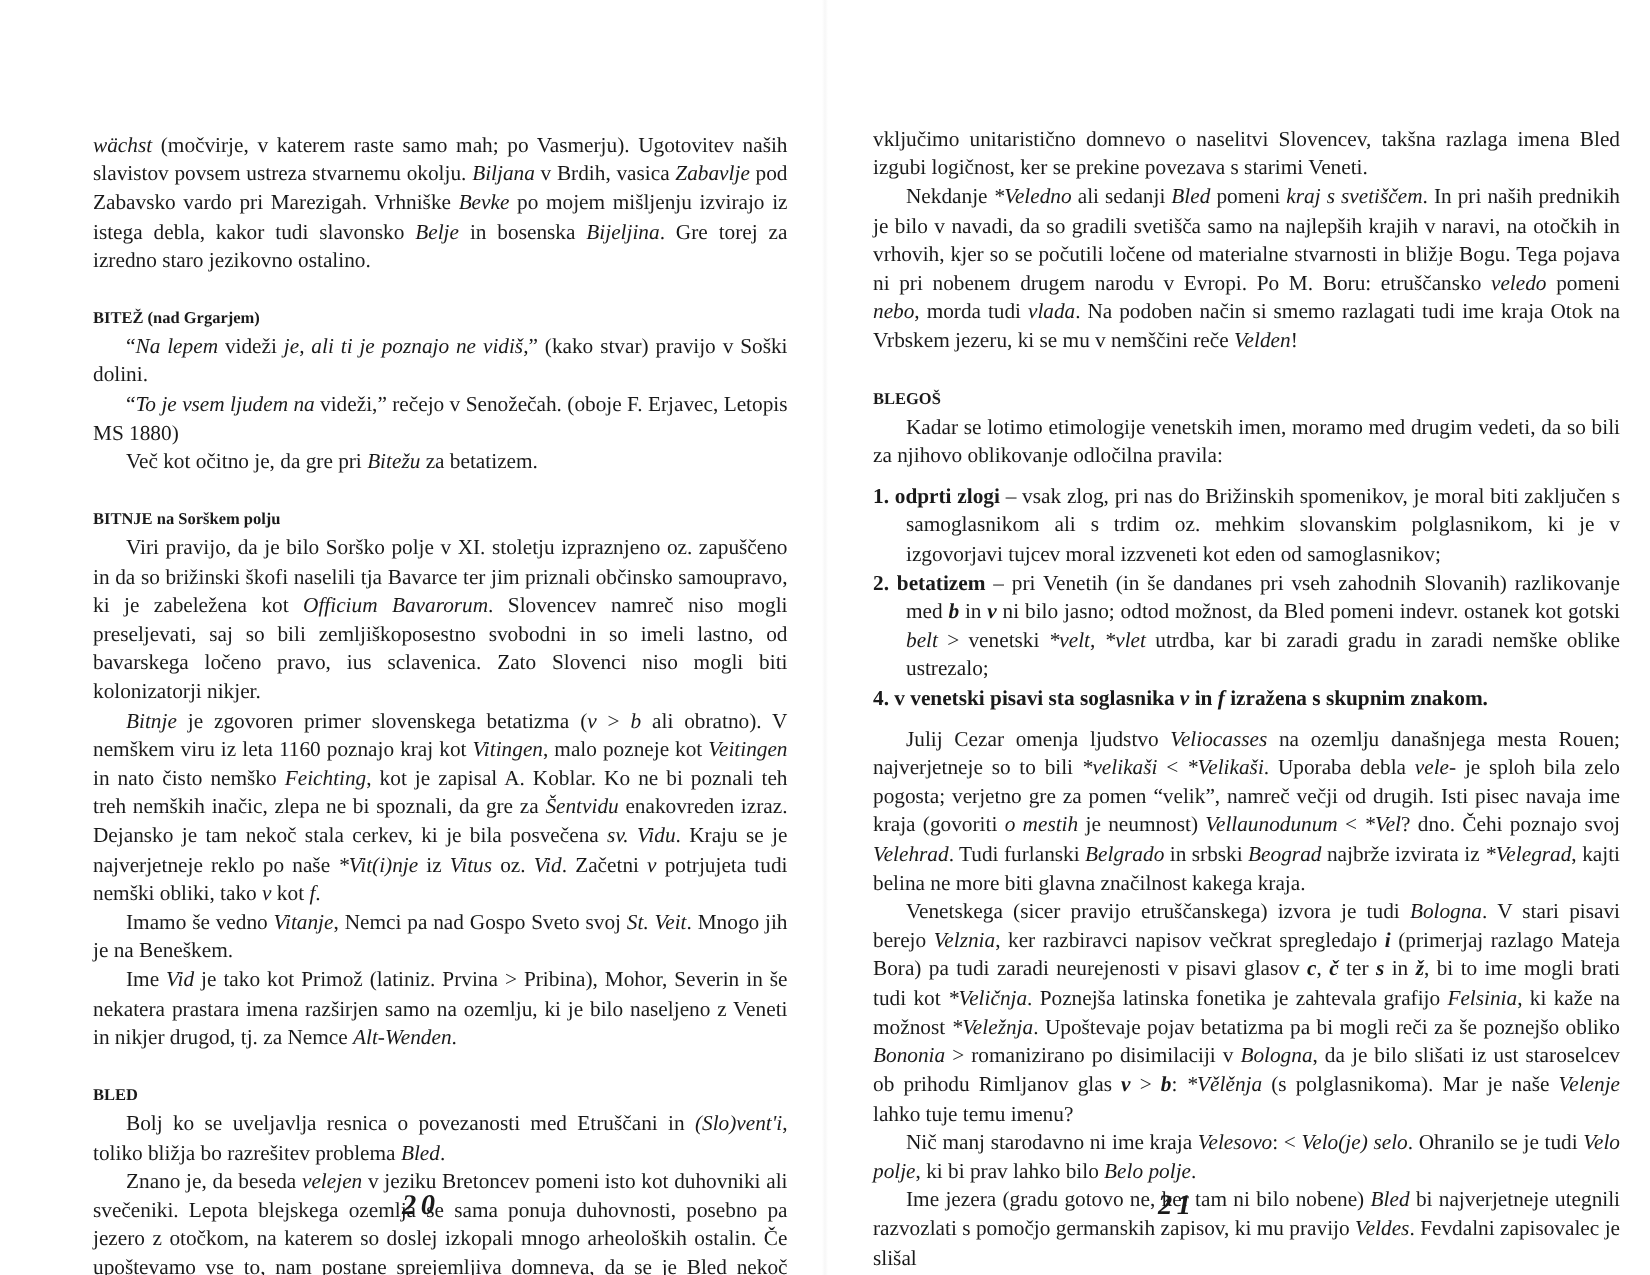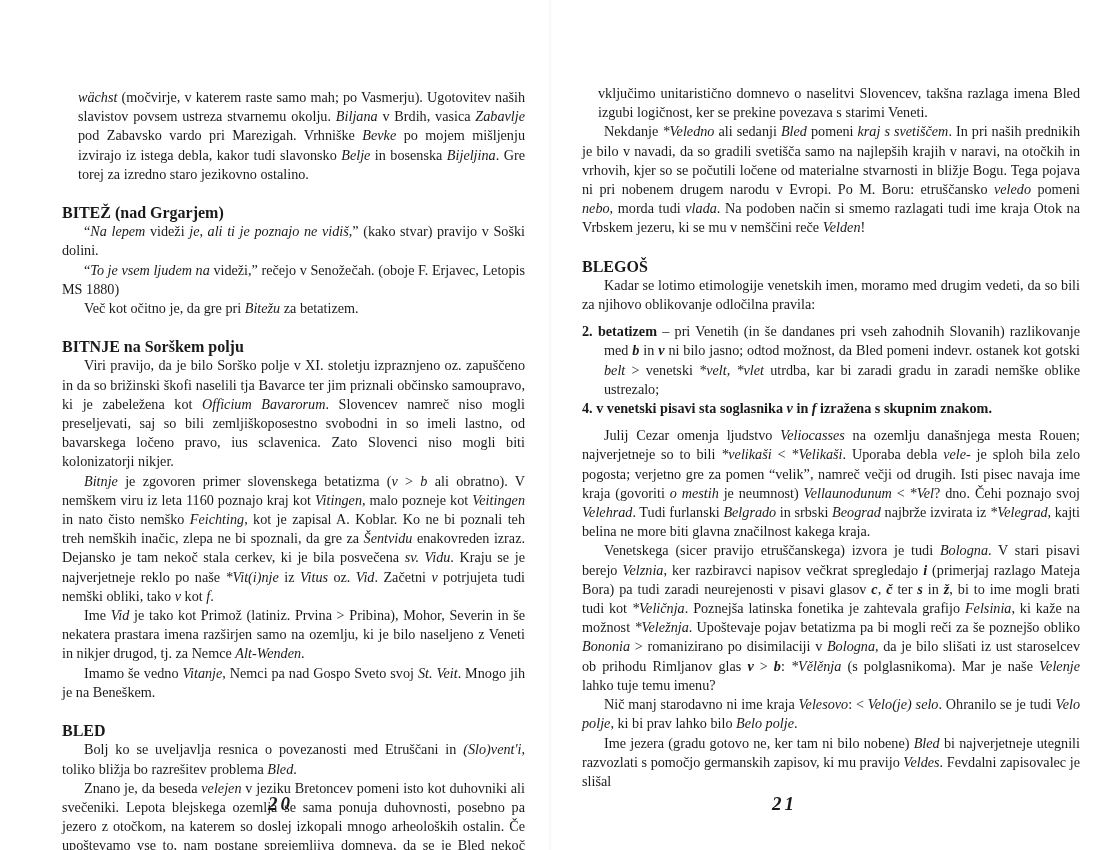--- a/index.html
+++ b/index.html
@@ -4,22 +4,22 @@
 <style>
   html, body { margin: 0; padding: 0; }
   body {
     width: 1100px; height: 850px; background: #ffffff; position: relative; overflow: hidden;
     font-family: "Liberation Serif", "DejaVu Serif", serif; color: #1a1a1a;
   }
   .page { position: absolute; top: 88px; font-size: 14.2px; line-height: 19.2px; text-align: justify; }
   .page.left { left: 62px; width: 463px; }
   .page.right { left: 582px; width: 498px; top: 84px; }
   .p { margin: 0; text-indent: 22px; }
-  .p.noindent { text-indent: 0; margin-left: 16px; }
-  .h { font-weight: bold; margin: 19px 0 0 0; font-size: 16px; }
+  .p.noindent { text-indent: 0; }
+  .h { font-weight: bold; margin: 19px 0 0 0; font-size: 11px; }
   .list { margin: 8px 0 8px 0; }
   .li { margin: 0; padding-left: 22px; text-indent: -22px; }
   .li b { font-weight: bold; }
   i { font-style: italic; }
   .pagenum { position: absolute; top: 793px; font-style: italic; font-weight: bold; font-size: 19px; letter-spacing: 3px; }
   .pagenum.left { left: 268px; }
   .pagenum.right { left: 772px; }
   .gutter { position: absolute; left: 548px; top: 0; width: 4px; height: 850px; background: linear-gradient(to right, #fff, #f7f7f7, #fff); }
 </style>
 </head>
@@ -29,34 +29,35 @@
 
 <div class="page left">
     <p class="p noindent"><i>wächst</i><span> (močvirje, v katerem raste samo mah; po Vasmerju). Ugotovitev naših slavistov povsem ustreza stvarnemu okolju. </span><i>Biljana</i><span> v Brdih, vasica </span><i>Zabavlje</i><span> pod Zabavsko vardo pri Marezigah. Vrhniške </span><i>Bevke</i><span> po mojem mišljenju izvirajo iz istega debla, kakor tudi slavonsko </span><i>Belje</i><span> in bosenska </span><i>Bijeljina</i><span>. Gre torej za izredno staro jezikovno ostalino.</span></p>
     <div class="h">BITEŽ (nad Grgarjem)</div>
     <p class="p"><span>“</span><i>Na lepem</i><span> videži </span><i>je, ali ti je poznajo ne vidiš,</i><span>” (kako stvar) pravijo v Soški dolini.</span></p>
     <p class="p"><span>“</span><i>To je vsem ljudem na</i><span> videži,” rečejo v Senožečah. (oboje F. Erjavec, Letopis MS 1880)</span></p>
     <p class="p"><span>Več kot očitno je, da gre pri </span><i>Bitežu</i><span> za betatizem.</span></p>
     <div class="h">BITNJE na Sorškem polju</div>
     <p class="p"><span>Viri pravijo, da je bilo Sorško polje v XI. stoletju izpraznjeno oz. zapuščeno in da so brižinski škofi naselili tja Bavarce ter jim priznali občinsko samoupravo, ki je zabeležena kot </span><i>Officium Bavarorum</i><span>. Slovencev namreč niso mogli preseljevati, saj so bili zemljiškoposestno svobodni in so imeli lastno, od bavarskega ločeno pravo, ius sclavenica. Zato Slovenci niso mogli biti kolonizatorji nikjer.</span></p>
     <p class="p"><i>Bitnje</i><span> je zgovoren primer slovenskega betatizma (</span><i>v</i><span> &gt; </span><i>b</i><span> ali obratno). V nemškem viru iz leta 1160 poznajo kraj kot </span><i>Vitingen</i><span>, malo pozneje kot </span><i>Veitingen</i><span> in nato čisto nemško </span><i>Feichting</i><span>, kot je zapisal A. Koblar. Ko ne bi poznali teh treh nemških inačic, zlepa ne bi spoznali, da gre za </span><i>Šentvidu</i><span> enakovreden izraz. Dejansko je tam nekoč stala cerkev, ki je bila posvečena </span><i>sv. Vidu</i><span>. Kraju se je najverjetneje reklo po naše </span><i>*Vit(i)nje</i><span> iz </span><i>Vitus</i><span> oz. </span><i>Vid</i><span>. Začetni </span><i>v</i><span> potrjujeta tudi nemški obliki, tako </span><i>v</i><span> kot </span><i>f</i><span>.</span></p>
+    <p class="p"><span>Imamo še vedno </span><i>Vitanje</i><span>, Nemci pa nad Gospo Sveto svoj </span><i>St. Veit</i><span>. Mnogo jih je na Beneškem.</span></p>
     <p class="p"><span>Ime </span><i>Vid</i><span> je tako kot Primož (latiniz. Prvina &gt; Pribina), Mohor, Severin in še nekatera prastara imena razširjen samo na ozemlju, ki je bilo naseljeno z Veneti in nikjer drugod, tj. za Nemce </span><i>Alt-Wenden</i><span>.</span></p>
-    <p class="p"><span>Imamo še vedno </span><i>Vitanje</i><span>, Nemci pa nad Gospo Sveto svoj </span><i>St. Veit</i><span>. Mnogo jih je na Beneškem.</span></p>
     <div class="h">BLED</div>
     <p class="p"><span>Bolj ko se uveljavlja resnica o povezanosti med Etruščani in </span><i>(Slo)vent'i,</i><span> toliko bližja bo razrešitev problema </span><i>Bled</i><span>.</span></p>
     <p class="p"><span>Znano je, da beseda </span><i>velejen</i><span> v jeziku Bretoncev pomeni isto kot duhovniki ali svečeniki. Lepota blejskega ozemlja se sama ponuja duhovnosti, posebno pa jezero z otočkom, na katerem so doslej izkopali mnogo arheoloških ostalin. Če upoštevamo vse to, nam postane sprejemljiva domneva, da se je Bled nekoč utegnil imenovati </span></p>
   </div>
 <div class="pagenum left">20</div>
 
 <div class="page right">
     <p class="p noindent"><span>vključimo unitaristično domnevo o naselitvi Slovencev, takšna razlaga imena Bled izgubi logičnost, ker se prekine povezava s starimi Veneti.</span></p>
     <p class="p"><span>Nekdanje </span><i>*Veledno</i><span> ali sedanji </span><i>Bled</i><span> pomeni </span><i>kraj s svetiščem</i><span>. In pri naših prednikih je bilo v navadi, da so gradili svetišča samo na najlepših krajih v naravi, na otočkih in vrhovih, kjer so se počutili ločene od materialne stvarnosti in bližje Bogu. Tega pojava ni pri nobenem drugem narodu v Evropi. Po M. Boru: etruščansko </span><i>veledo</i><span> pomeni  </span><i>nebo,</i><span> morda tudi </span><i>vlada</i><span>. Na podoben način si smemo razlagati tudi ime kraja Otok na Vrbskem jezeru, ki se mu v nemščini reče </span><i>Velden</i><span>!</span></p>
     <div class="h">BLEGOŠ</div>
     <p class="p"><span>Kadar se lotimo etimologije venetskih imen, moramo med drugim vedeti, da so bili za njihovo oblikovanje odločilna pravila:</span></p>
     <div class="list">
+      <p class="li"><b>1. odprti zlogi</b><span> – vsak zlog, pri nas do Brižinskih spomenikov, je moral biti zaključen s samoglasnikom ali s trdim oz. mehkim slovanskim polglasnikom, ki je v izgovorjavi tujcev moral izzveneti kot eden od samoglasnikov;</span></p>
       <p class="li"><b>2. betatizem</b><span> – pri Venetih (in še dandanes pri vseh zahodnih Slovanih) razlikovanje med </span><b><i>b</i></b><span> in </span><b><i>v</i></b><span> ni bilo jasno; odtod možnost, da Bled pomeni indevr. ostanek kot gotski </span><i>belt</i><span> &gt; venetski </span><i>*velt, *vlet</i><span> utrdba, kar bi zaradi gradu in zaradi nemške oblike ustrezalo;</span></p>
       <p class="li"><b>4. v venetski pisavi sta soglasnika </b><b><i>v</i></b><b> in </b><b><i>f</i></b><b> izražena s skupnim znakom.</b></p>
     </div>
     <p class="p"><span>Julij Cezar omenja ljudstvo </span><i>Veliocasses</i><span> na ozemlju današnjega mesta Rouen; najverjetneje so to bili </span><i>*velikaši</i><span> &lt; </span><i>*Velikaši</i><span>. Uporaba debla </span><i>vele-</i><span> je sploh bila zelo pogosta; verjetno gre za pomen “velik”, namreč večji od drugih. Isti pisec navaja ime kraja (govoriti </span><i>o mestih</i><span> je neumnost) </span><i>Vellaunodunum</i><span> &lt; </span><i>*Vel</i><span>? dno. Čehi poznajo svoj </span><i>Velehrad</i><span>. Tudi furlanski </span><i>Belgrado</i><span> in srbski </span><i>Beograd</i><span> najbrže izvirata iz </span><i>*Velegrad</i><span>, kajti belina ne more biti glavna značilnost kakega kraja.</span></p>
     <p class="p"><span>Venetskega (sicer pravijo etruščanskega) izvora je tudi </span><i>Bologna</i><span>. V stari pisavi berejo </span><i>Velznia</i><span>, ker razbiravci napisov večkrat spregledajo </span><b><i>i</i></b><span> (primerjaj razlago Mateja Bora) pa tudi zaradi neurejenosti v pisavi glasov </span><b><i>c</i></b><span>, </span><b><i>č</i></b><span> ter </span><b><i>s</i></b><span> in </span><b><i>ž</i></b><span>, bi to ime mogli brati tudi kot  </span><i>*Veličnja</i><span>. Poznejša latinska fonetika je zahtevala grafijo </span><i>Felsinia</i><span>, ki kaže na možnost </span><i>*Veležnja</i><span>. Upoštevaje pojav betatizma pa bi mogli reči za še poznejšo obliko </span><i>Bononia</i><span> &gt; romanizirano po disimilaciji v </span><i>Bologna</i><span>, da je bilo slišati iz ust staroselcev ob prihodu Rimljanov glas </span><b><i>v</i></b><span> &gt; </span><b><i>b</i></b><span>: </span><i>*Vělěnja</i><span> (s polglasnikoma). Mar je naše </span><i>Velenje</i><span> lahko tuje temu imenu?</span></p>
     <p class="p"><span>Nič manj starodavno ni ime kraja </span><i>Velesovo</i><span>: &lt; </span><i>Velo(je) selo</i><span>. Ohranilo se je tudi </span><i>Velo polje</i><span>, ki bi prav lahko bilo </span><i>Belo polje</i><span>.</span></p>
     <p class="p"><span>Ime jezera (gradu gotovo ne, ker tam ni bilo nobene) </span><i>Bled</i><span> bi najverjetneje utegnili razvozlati s pomočjo germanskih zapisov, ki mu  pravijo </span><i>Veldes</i><span>. Fevdalni zapisovalec je slišal </span></p>
   </div>
 <div class="pagenum right">21</div>
 

